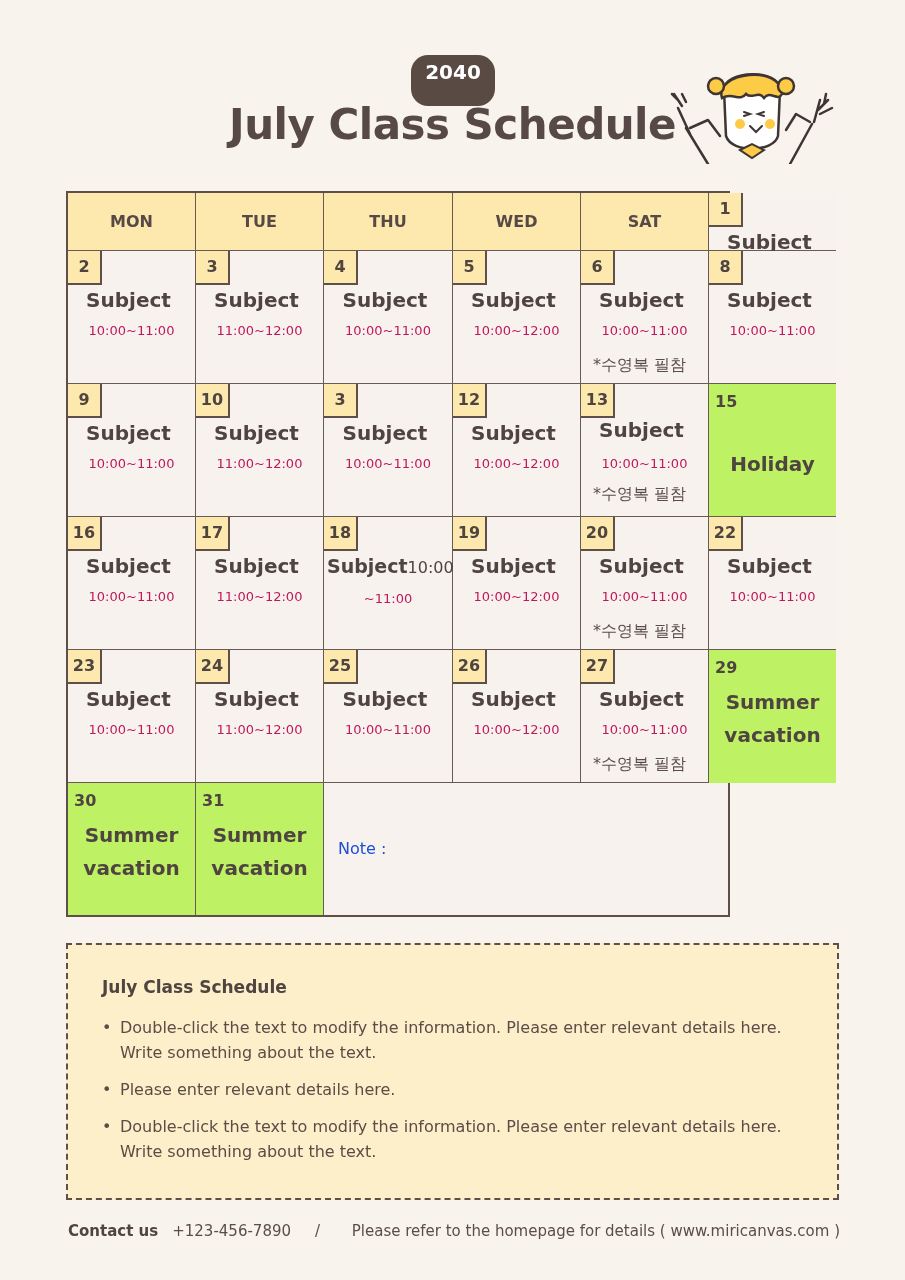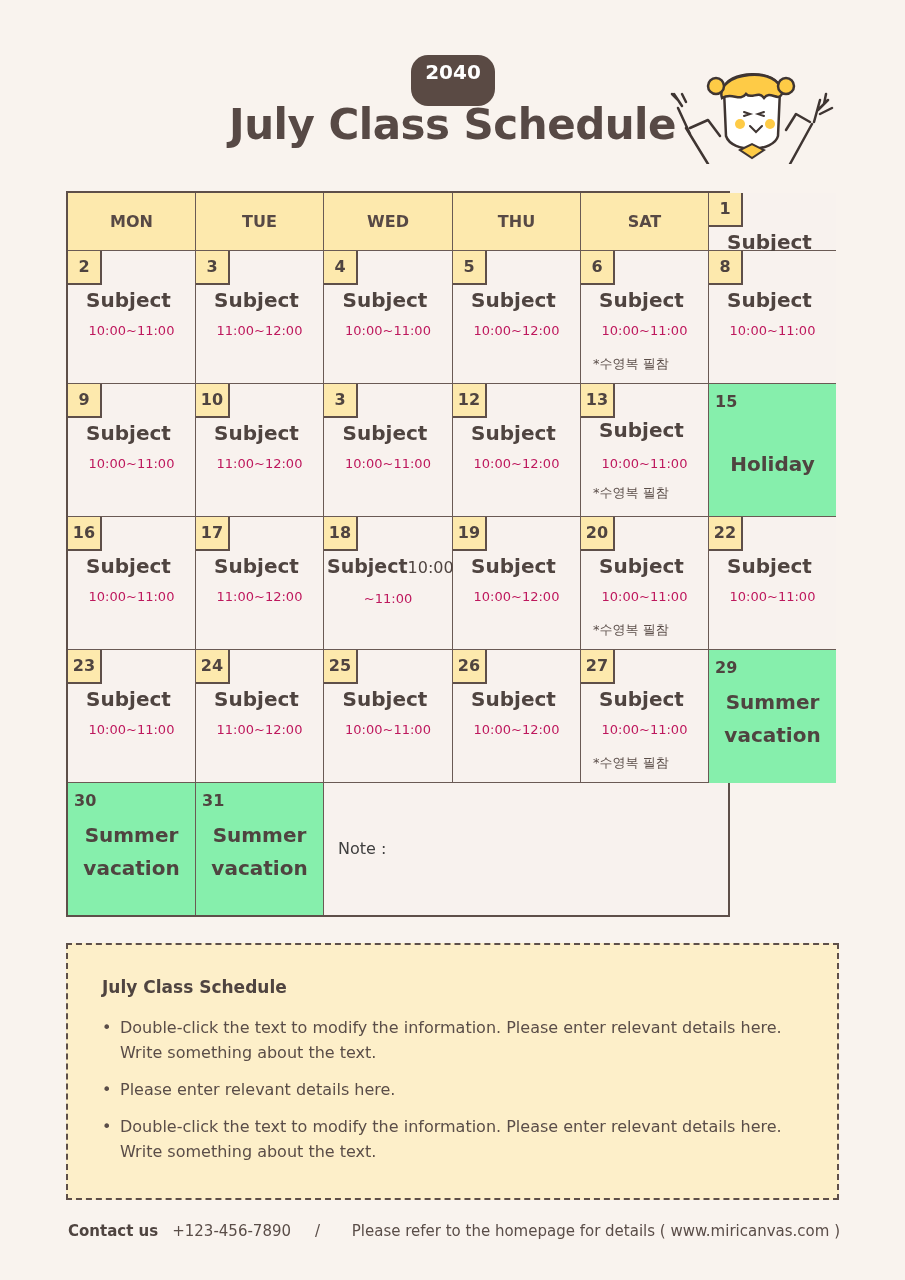--- a/index.html
+++ b/index.html
@@ -12,27 +12,27 @@
 
   .calendar { position: absolute; left: 66px; top: 191px; width: 664px; height: 726px; border: 2px solid #5e4f49; display: grid;
     grid-template-columns: 128px 128px 129px 128px 128px 127px; grid-template-rows: 58px 133px 133px 133px 133px 132px; background: #f8f2ee; }
   .hd { background: #fde9ad; border-right: 1px solid #6a5a54; border-bottom: 1px solid #6a5a54; display: flex; align-items: center; justify-content: center; font-size: 16px; font-weight: bold; color: #574945; }
   .cell { position: relative; border-right: 1px solid #6a5a54; border-bottom: 1px solid #6a5a54; background: #f8f2ee; text-align: center; }
   .cell:nth-child(6n) { border-right: none; }
   .hd:nth-child(6) { border-right: none; }
   .daynum { position: absolute; left: 0; top: 0; width: 34px; height: 34px; background: #fde9ad; border: 2px solid #5e4f49; border-left: none; border-top: none; font-size: 16px; font-weight: bold; line-height: 32px; text-align: center; color: #4f4440; }
   .subject { position: absolute; left: 0; right: 6px; top: 37px; font-size: 20px; font-weight: bold; color: #4f4440; }
   .time { position: absolute; left: 0; right: 0; top: 72px; font-size: 13px; color: #be185d; }
-  .note-kr { position: absolute; left: 12px; top: 104px; font-size: 13px; color: #5a4d48; text-align: left; }
-  .cell.yellow { background: #86efac; }
+  .note-kr { position: absolute; left: 12px; top: 104px; font-size: 16px; color: #5a4d48; text-align: left; }
+  .cell.yellow { background: #bef264; }
   .cell.yellow .plain-num { position: absolute; left: 6px; top: 8px; font-size: 16px; font-weight: bold; color: #4f4440; }
   .holiday { position: absolute; left: 0; right: 0; top: 68px; font-size: 20px; font-weight: bold; }
   .vacation { position: absolute; left: 0; right: 0; top: 36px; font-size: 20px; font-weight: bold; line-height: 33px; }
   .note-cell { grid-column: span 3; border-right: none; border-bottom: none; text-align: left; }
-  .note-cell span { position: absolute; left: 14px; top: 56px; font-size: 16px; color: #404040; }
+  .note-cell span { position: absolute; left: 14px; top: 56px; font-size: 16px; color: #1d4ed8; }
   .row-last { border-bottom: none; text-align: center; }
   .c18 .subject { top: 38px; text-align: center; padding-left: 3px; font-size: 19px; }
   .c18 .subject small { font-size: 16px; font-weight: normal; }
   .c18 .time { top: 74px; }
 
   .info { position: absolute; left: 66px; top: 943px; width: 773px; height: 257px; border: 2px dashed #5e4f49; background: #fdefc9; padding: 32px 34px; }
   .info h3 { font-size: 17px; font-weight: bold; color: #4f4440; margin-bottom: 18px; }
   .info ul { list-style: none; }
   .info li { position: relative; padding-left: 18px; font-size: 16px; line-height: 25px; color: #5a4d48; margin-bottom: 12px; }
   .info li::before { content: "•"; position: absolute; left: 0; top: 0; }
@@ -62,22 +62,22 @@
   <circle cx="118" cy="22" r="8" fill="#fecb46" stroke="#3f3532" stroke-width="2.5"></circle>
   <circle cx="72" cy="60" r="5" fill="#fecb46"></circle>
   <circle cx="102" cy="60" r="5" fill="#fecb46"></circle>
   <path d="M76 52 L82 50 L76 48 M96 48 L90 50 L96 52 M82 62 L88 68 L94 62" stroke="#3f3532" stroke-width="2" fill="none" stroke-linecap="round"></path>
   <path d="M72 86 L84 80 L96 86 L84 94 Z" fill="#fecb46" stroke="#3f3532" stroke-width="2"></path>
 </svg>
 
 <div class="calendar">
   <div class="hd">MON</div>
   <div class="hd">TUE</div>
+  <div class="hd">THU</div>
   <div class="hd">WED</div>
-  <div class="hd">THU</div>
   <div class="hd">SAT</div>
 
   <div class="cell">
       <div class="daynum">1</div>
       <div class="subject">Subject</div>
       <div class="time">10:00~11:00</div>
     </div>
   <div class="cell">
       <div class="daynum">2</div>
       <div class="subject">Subject</div>

